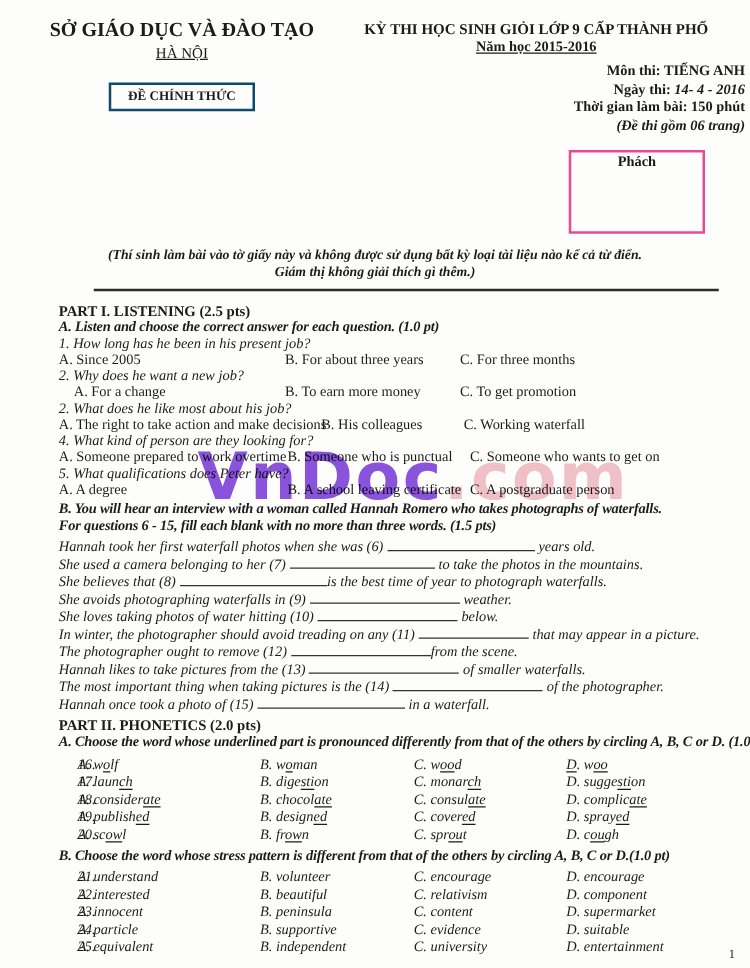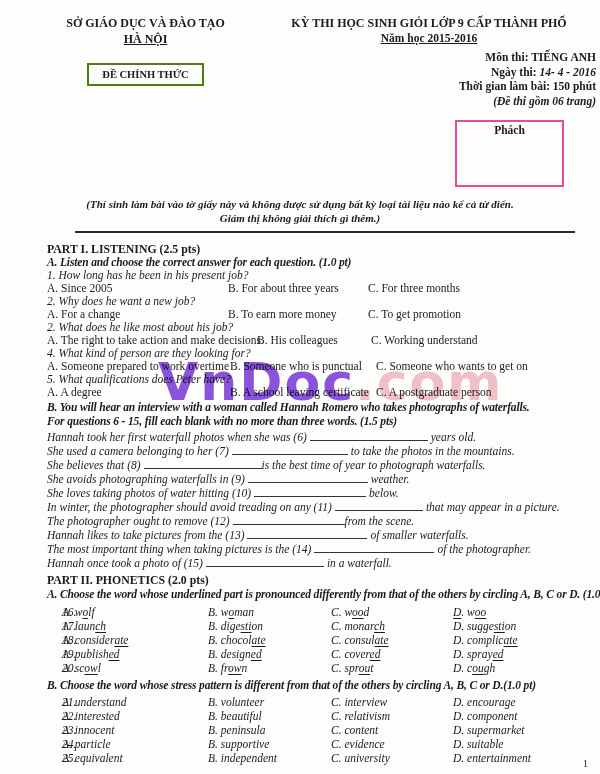--- a/index.html
+++ b/index.html
@@ -6,25 +6,25 @@
   .page {
     position:relative; width:600px; height:774px;
     background:#fdfdfb; color:#1b1b1b;
     font-family:"Liberation Serif", serif;
     font-size:11.5px; overflow:hidden;
   }
   u { text-underline-offset:2px; text-decoration-thickness:1px; }
 
   
   .org-block { position:absolute; left:28px; top:16px; width:235px; text-align:center; }
-  .org-line1 { font-weight:bold; font-size:12px; }
-  .org-line2 { font-weight:bold; font-size:12px; text-decoration:underline; margin-top:1px; }
+  .org-line1 { font-weight:bold; font-size:16px; }
+  .org-line2 { font-weight:normal; font-size:12px; text-decoration:underline; margin-top:1px; }
   .exam-type-box {
     display:inline-block; margin-top:16px; padding:4px 13px;
-    border:2px solid #4d7c0f; font-weight:bold; font-size:10.5px;
+    border:2px solid #0c4a6e; font-weight:bold; font-size:10.5px;
   }
   .title-block { position:absolute; left:262px; top:16px; width:334px; text-align:center; }
   .title-line1 { font-weight:bold; font-size:12px; }
   .title-line2 { font-weight:bold; font-size:11.5px; text-decoration:underline; margin-top:1px; }
   .exam-meta { margin-top:6px; margin-left:46px; text-align:right; font-size:11.5px; }
   .exam-meta div { line-height:14.5px; }
   .meta-bold { font-weight:bold; }
   .meta-italic { font-style:italic; }
   .pages-note { font-weight:bold; font-style:italic; margin-left:10px; }
 
@@ -115,29 +115,29 @@
     <div class="ln instr">A. Listen and choose the correct answer for each question. (1.0 pt)</div>
 
     <div class="ln question">1. How long has he been in his present job?</div>
     <div class="ln optrow">
       <span style="left:0">A. Since 2005</span>
       <span style="left:181px">B. For about three years</span>
       <span style="left:321px">C. For three months</span>
     </div>
     <div class="ln question">2. Why does he want a new job?</div>
     <div class="ln optrow">
-      <span style="left:0">A. For a change</span>
+      <span style="left:12px">A. For a change</span>
       <span style="left:181px">B. To earn more money</span>
       <span style="left:321px">C. To get promotion</span>
     </div>
     <div class="ln question">2. What does he like most about his job?</div>
     <div class="ln optrow">
       <span style="left:0">A. The right to take action and make decisions</span>
       <span style="left:210px">B. His colleagues</span>
-      <span style="left:324px">C. Working understand</span>
+      <span style="left:324px">C. Working waterfall</span>
     </div>
     <div class="ln question">4. What kind of person are they looking for?</div>
     <div class="ln optrow">
       <span style="left:0">A. Someone prepared to work overtime</span>
       <span style="left:183px">B. Someone who is punctual</span>
       <span style="left:329px">C. Someone who wants to get on</span>
     </div>
     <div class="ln question">5. What qualifications does Peter have?</div>
     <div class="ln optrow">
       <span style="left:0">A. A degree</span>
@@ -209,21 +209,21 @@
     </div>
 
     <div class="ln instr mt4">B. Choose the word whose stress pattern is different from that of the others by circling A, B, C or D.(1.0 pt)</div>
 
     <div class="ln14 wordrow mt3">
       <span class="col-n">
           <span>21.</span> 
           <span>A. understand</span>
         </span>
       <span class="col-b">B. volunteer</span>
-      <span class="col-c">C. interview</span>
+      <span class="col-c">C. encourage</span>
       <span class="col-d">D. encourage</span>
     </div>
     <div class="ln14 wordrow">
       <span class="col-n">
           <span>22.</span> 
           <span>A. interested</span>
         </span>
       <span class="col-b">B. beautiful</span>
       <span class="col-c">C. relativism</span>
       <span class="col-d">D. component</span>

